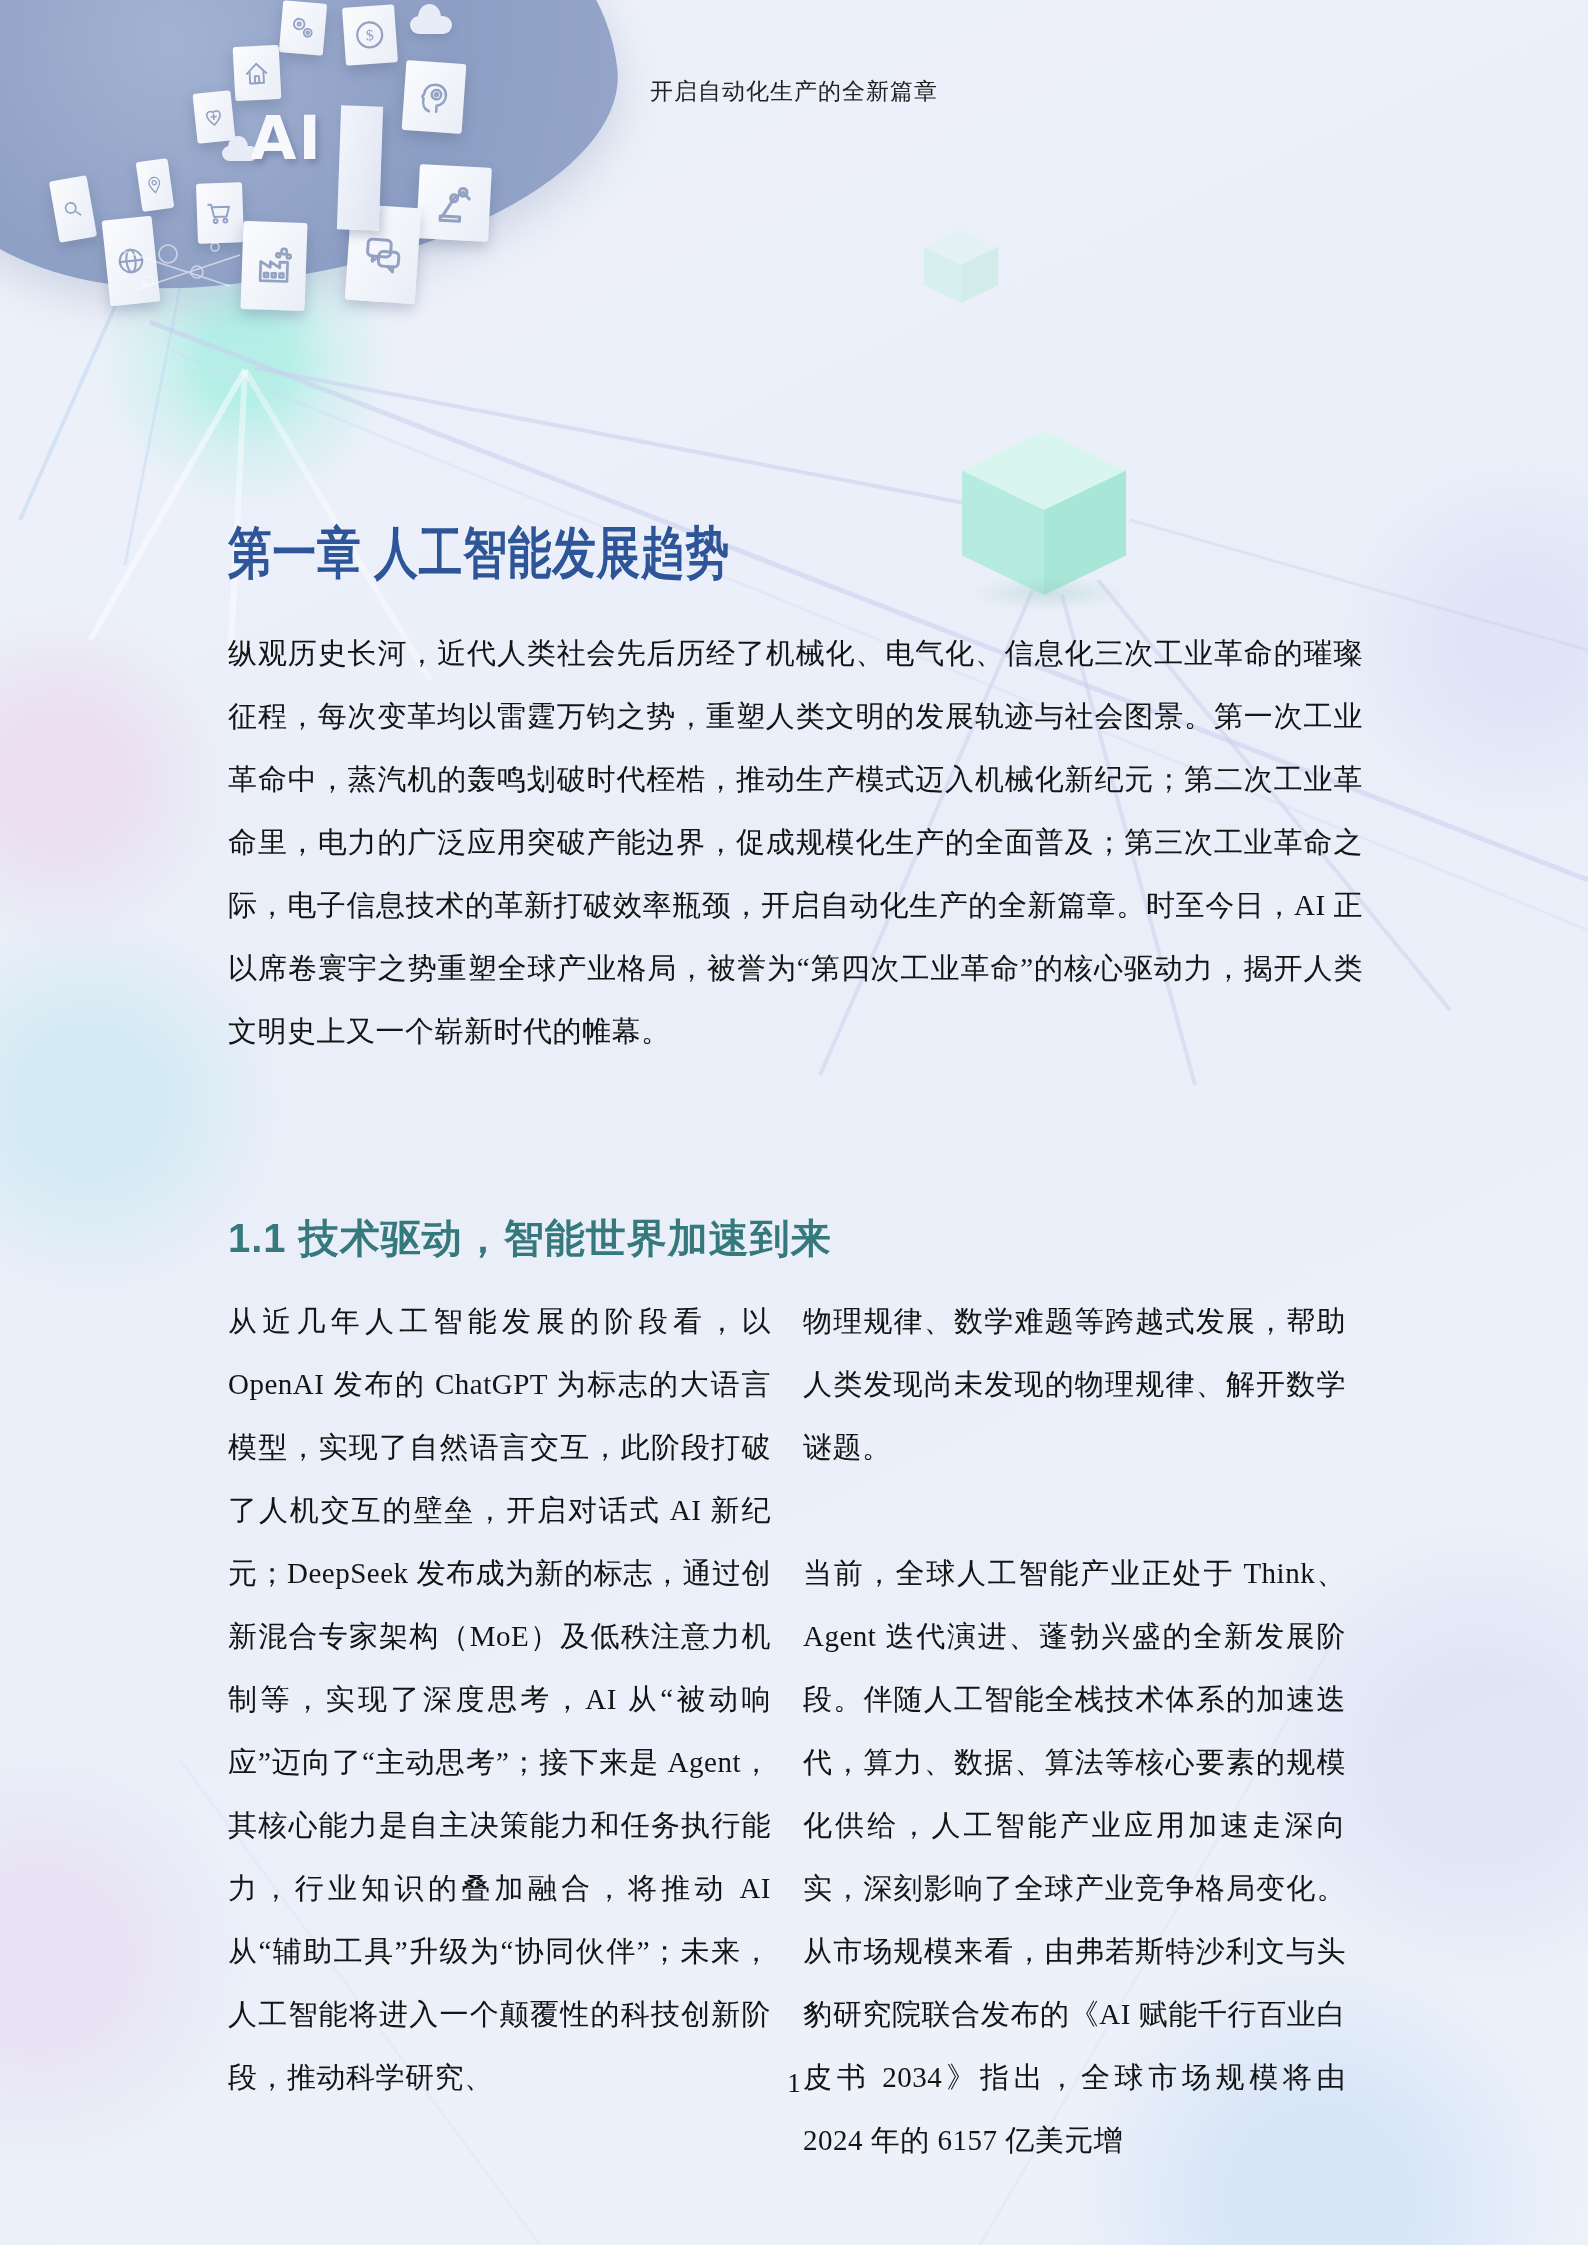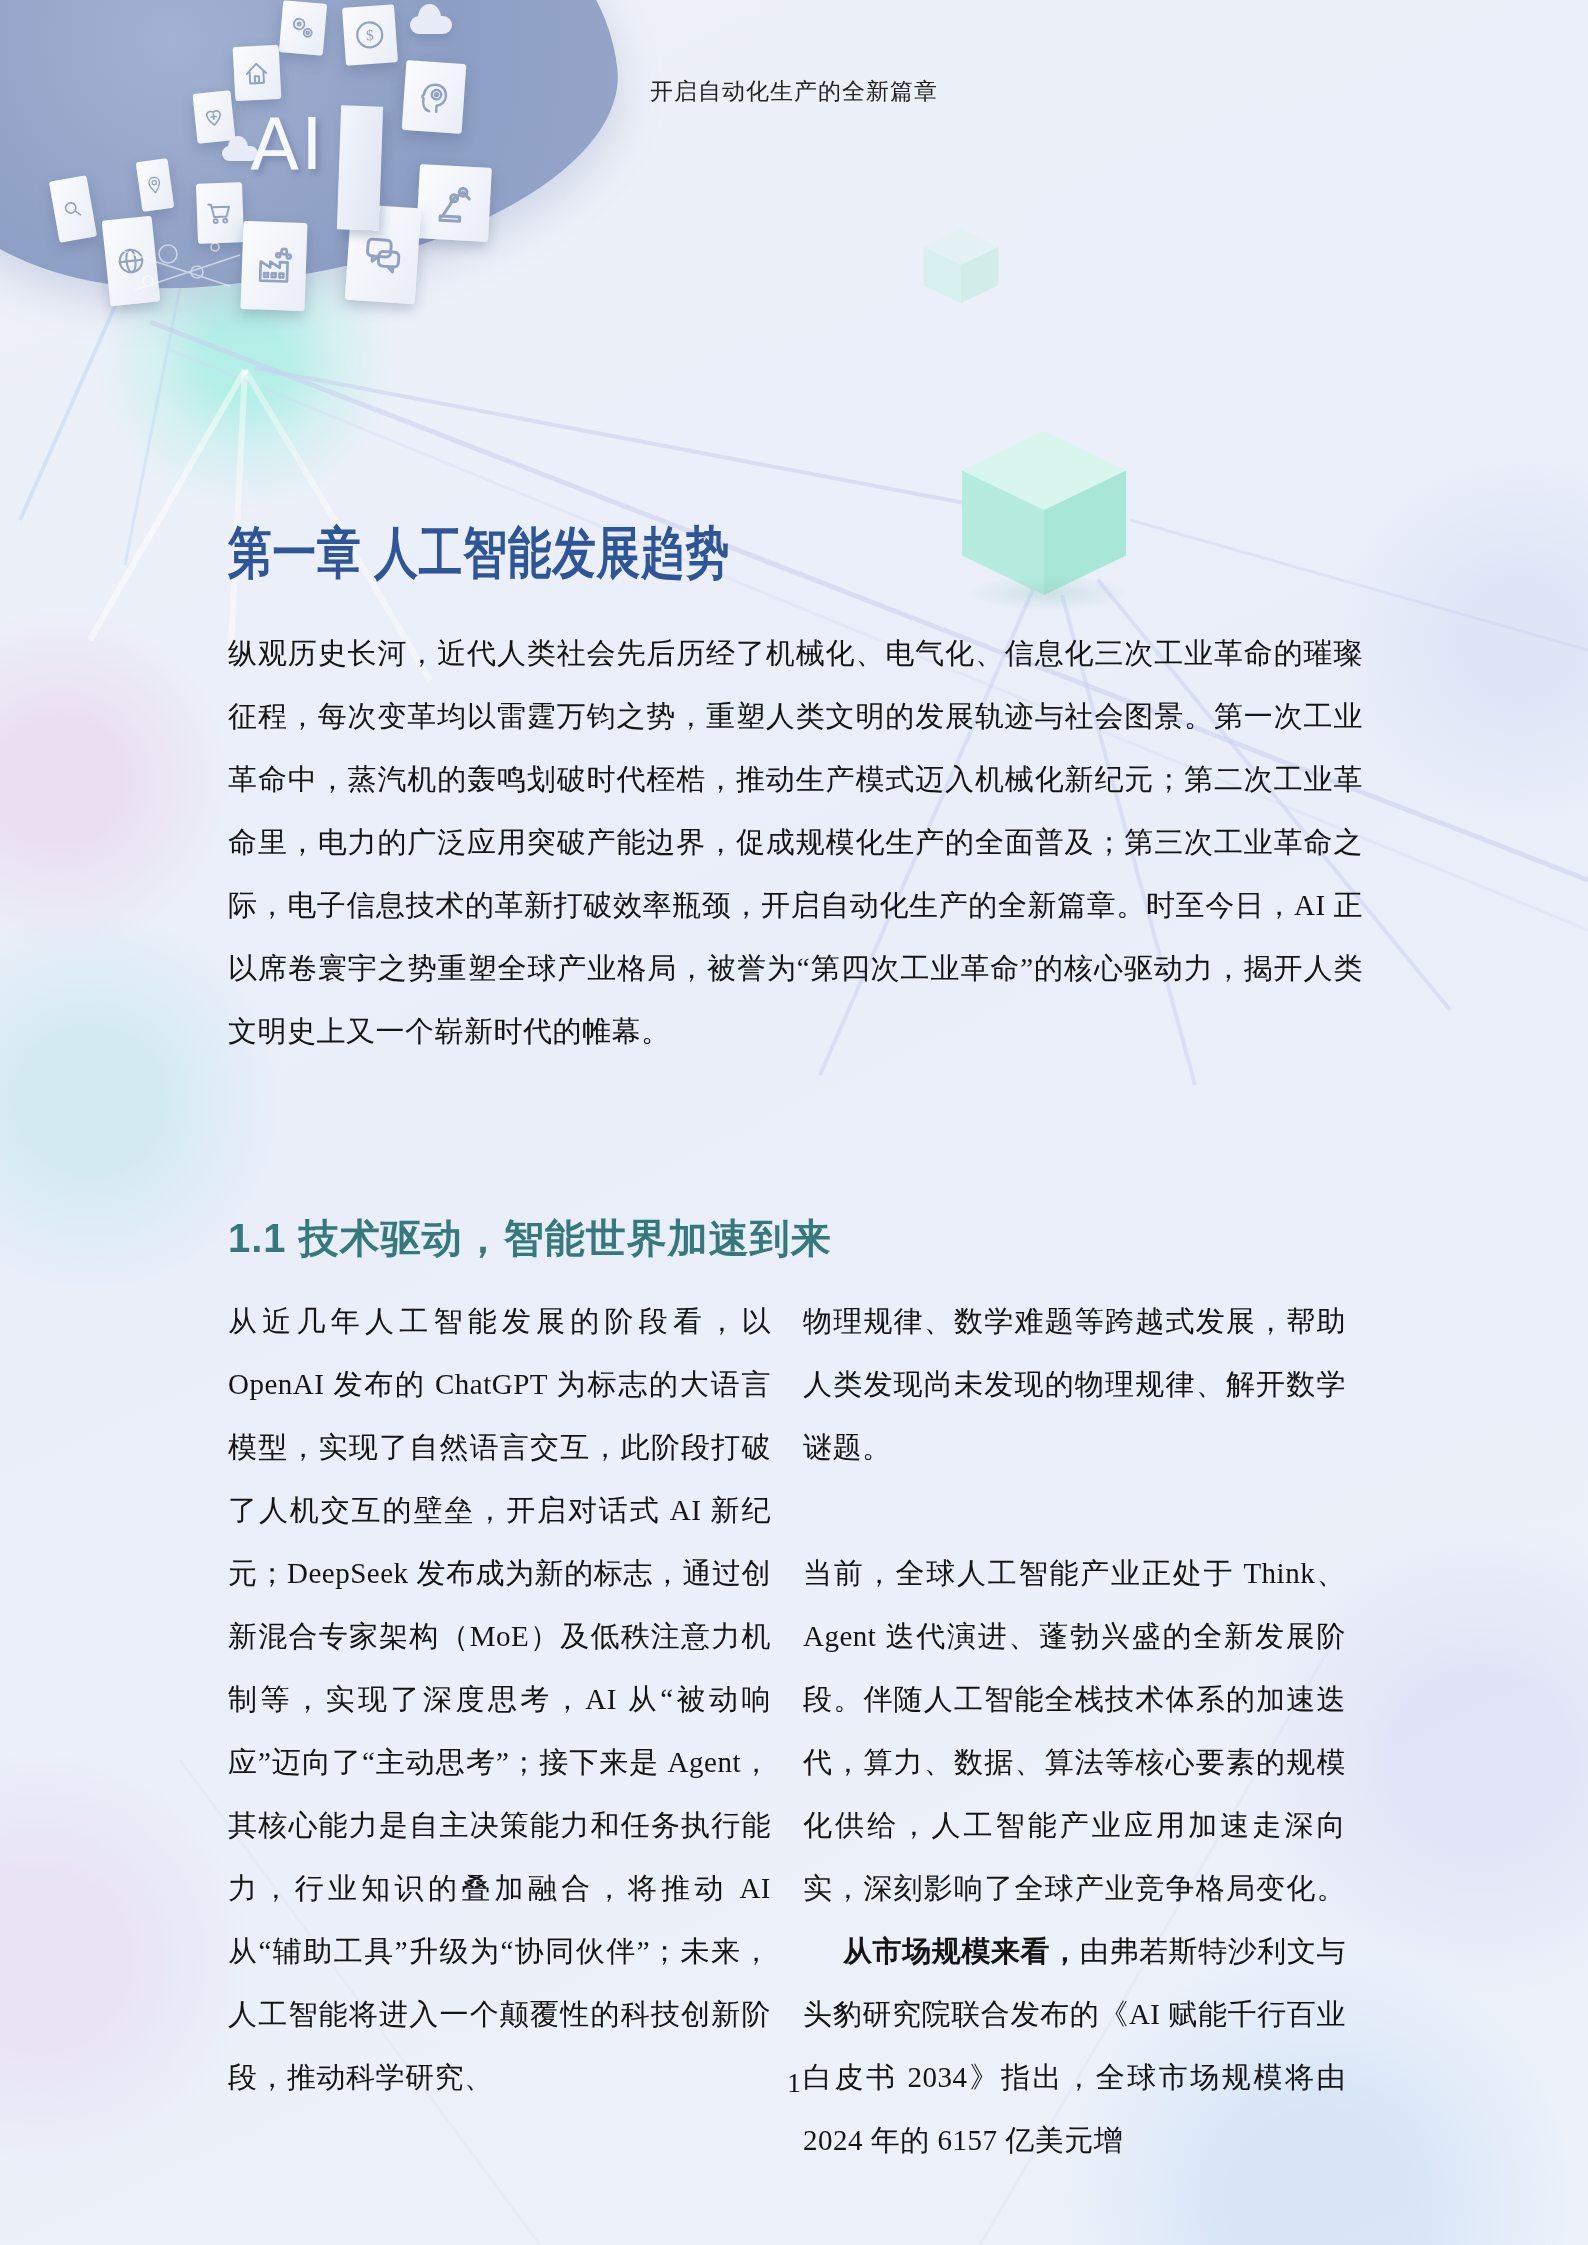--- a/index.html
+++ b/index.html
@@ -29,21 +29,21 @@
   .hero-blob{
     position:absolute;left:-95px;top:-150px;width:710px;height:430px;
     background:radial-gradient(circle at 38% 42%, #a2b2d3 0%, #8d9ec4 55%, #97a7cb 100%);
     border-radius:48% 52% 58% 42% / 55% 62% 42% 45%;
     transform:rotate(-6deg);
     box-shadow:0 18px 40px rgba(120,135,170,.25);
   }
   .ai-text{
     position:absolute;left:250px;top:108px;
     font-family:"DejaVu Sans","Liberation Sans",sans-serif;
-    font-weight:normal;font-size:72px;line-height:1;color:#f6f8fc;
+    font-weight:bold;font-size:60px;line-height:1;color:#f6f8fc;
     text-shadow:3px 4px 6px rgba(85,100,140,.45);
     letter-spacing:2px;
   }
   .pillar{
     position:absolute;left:339px;top:106px;width:42px;height:124px;
     background:linear-gradient(100deg,#f2f5fb,#dfe5f2);
     transform:rotate(2deg);box-shadow:4px 6px 10px rgba(85,100,140,.3);
   }
   .card{
     position:absolute;background:linear-gradient(120deg,#fbfcfe,#e9edf6);
@@ -79,21 +79,21 @@
     position:absolute;left:228px;top:1178px;z-index:3;
     font-family:"Liberation Sans","DejaVu Sans",sans-serif;
     font-weight:700;font-size:40px;color:#35797d;letter-spacing:1px;white-space:nowrap;
   }
   .cols{
     position:absolute;left:228px;top:1290px;width:1135px;z-index:3;
     display:flex;gap:32px;
   }
   .col{width:543px;}
   .col p + p{margin-top:63px;}
-  .col strong{font-weight:700;margin-left:40px;}
+  .col strong{font-weight:400;}
   .pagenum{
     position:absolute;left:0;top:2068px;width:100%;text-align:center;z-index:3;
     font-size:27px;color:#111;
   }
 </style>
 </head>
 <body>
 
 <div id="page">
 

